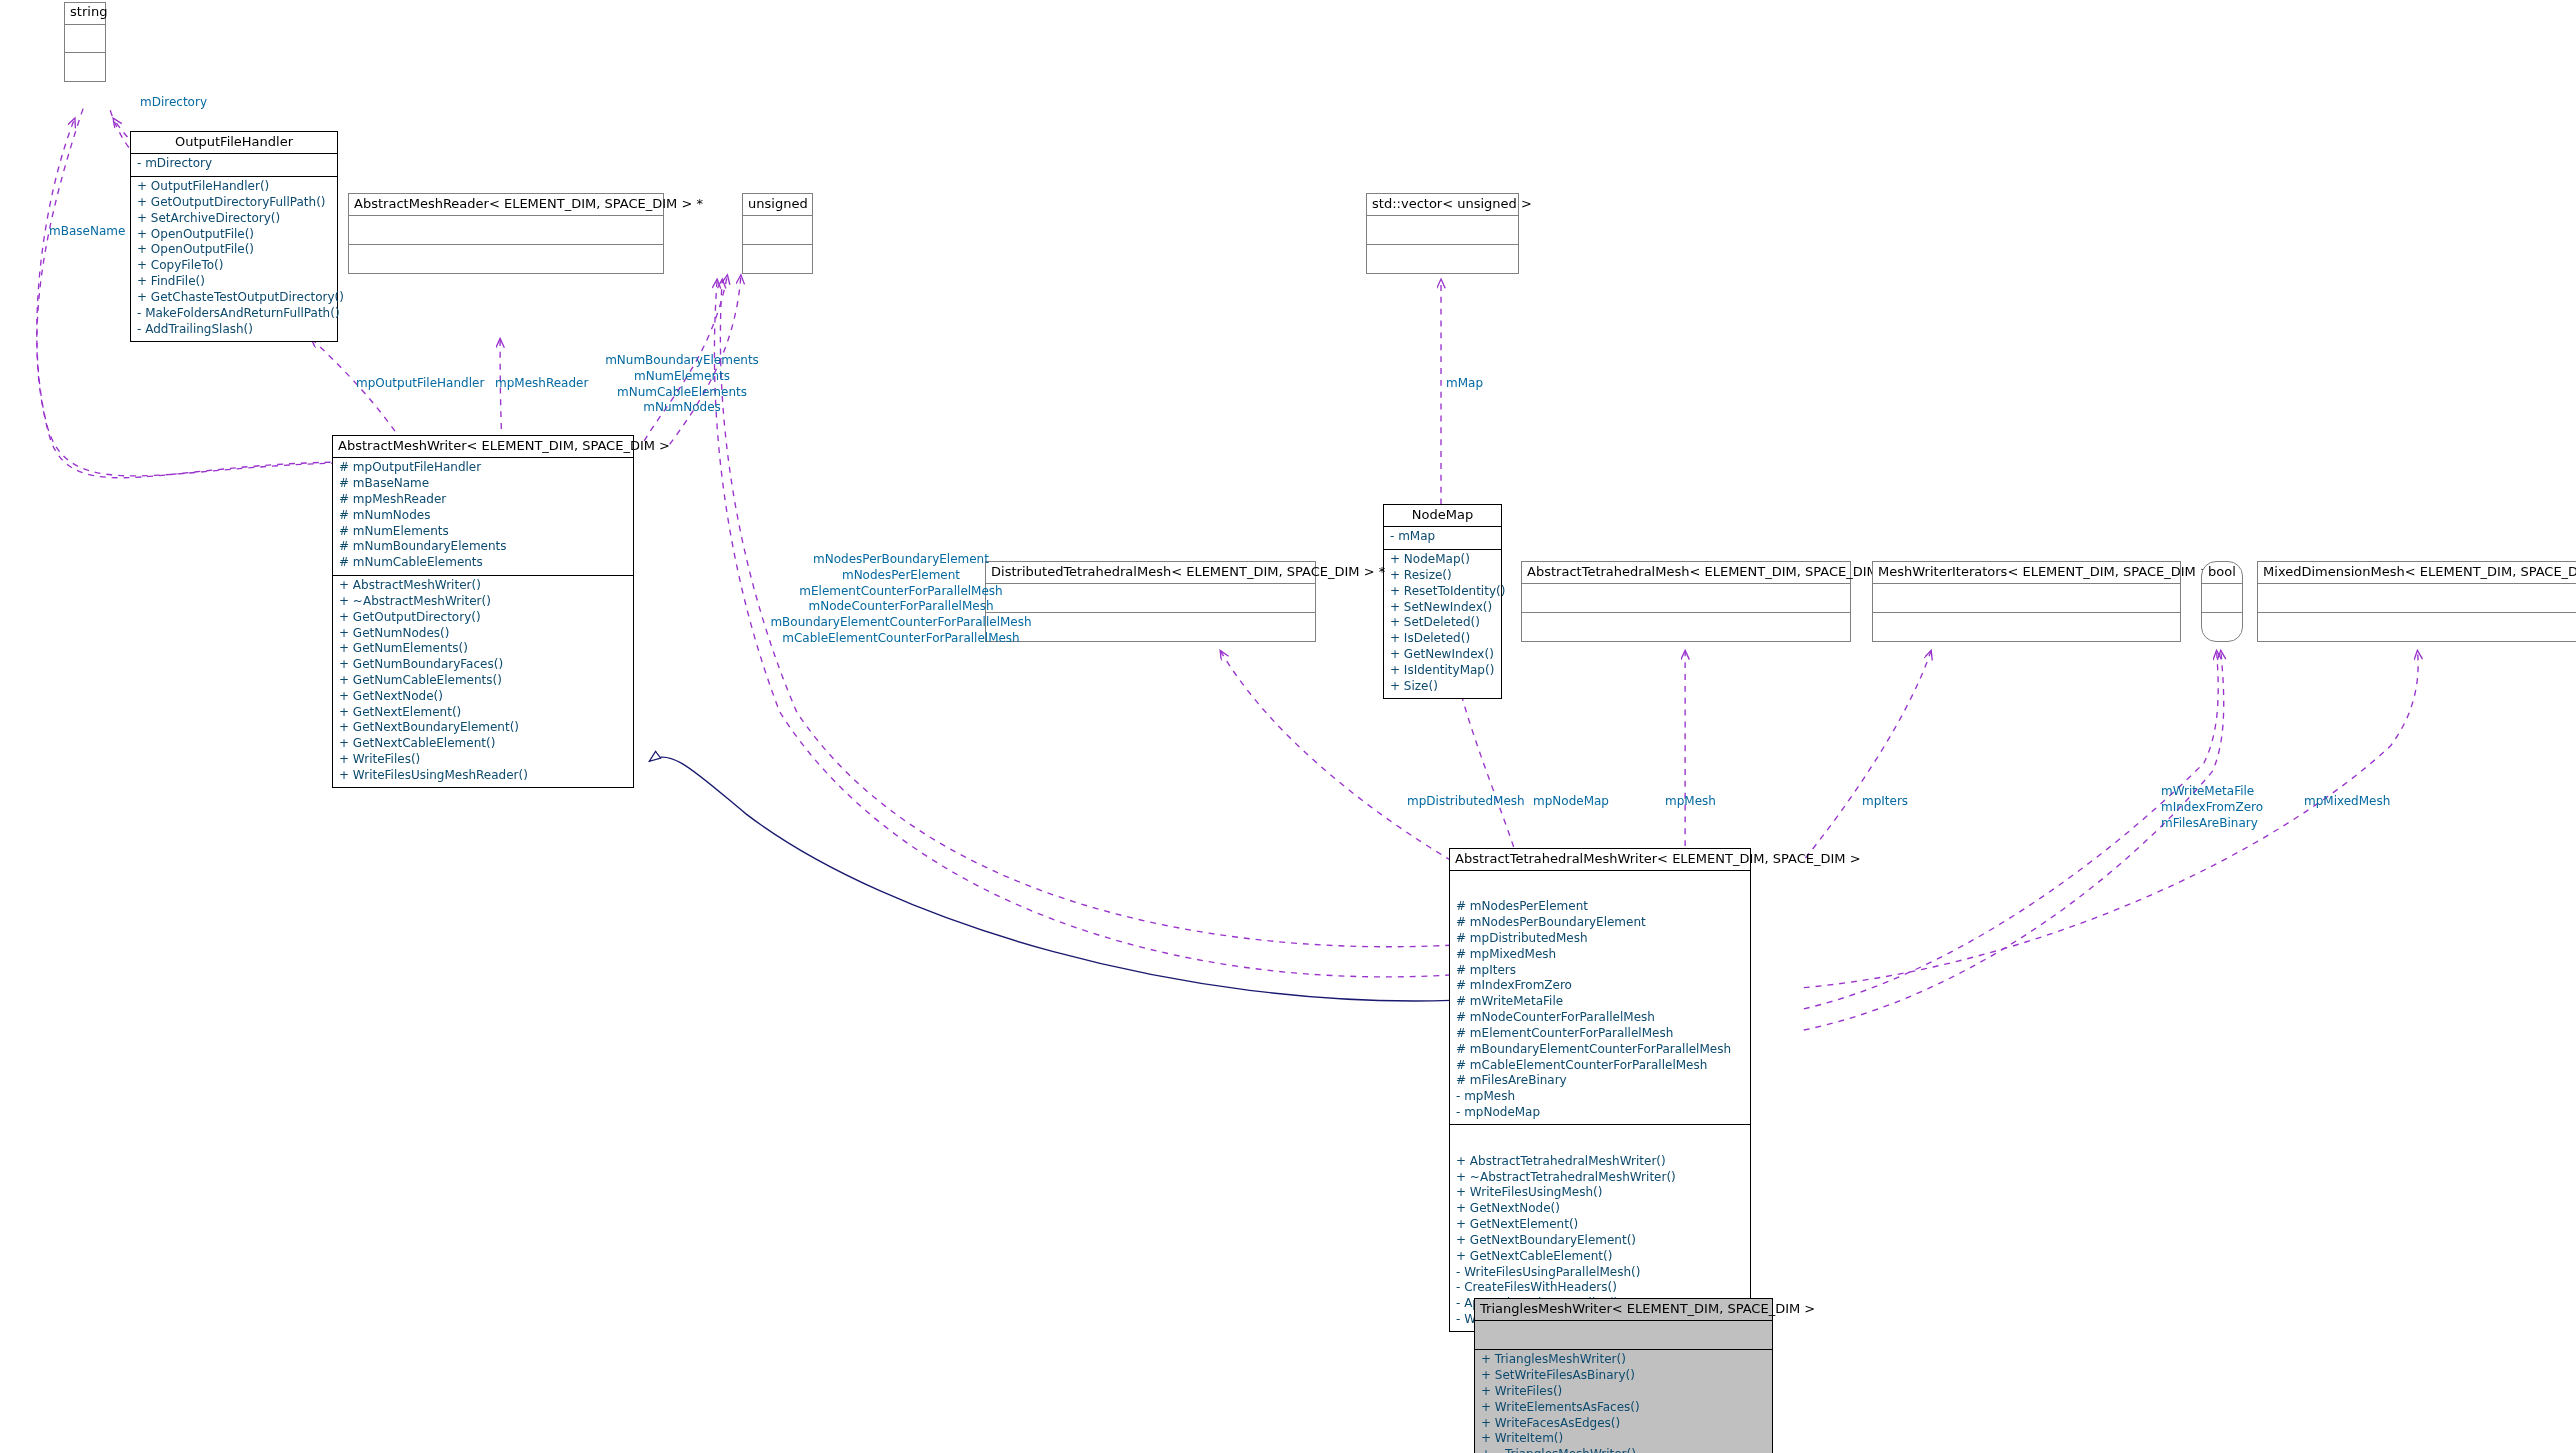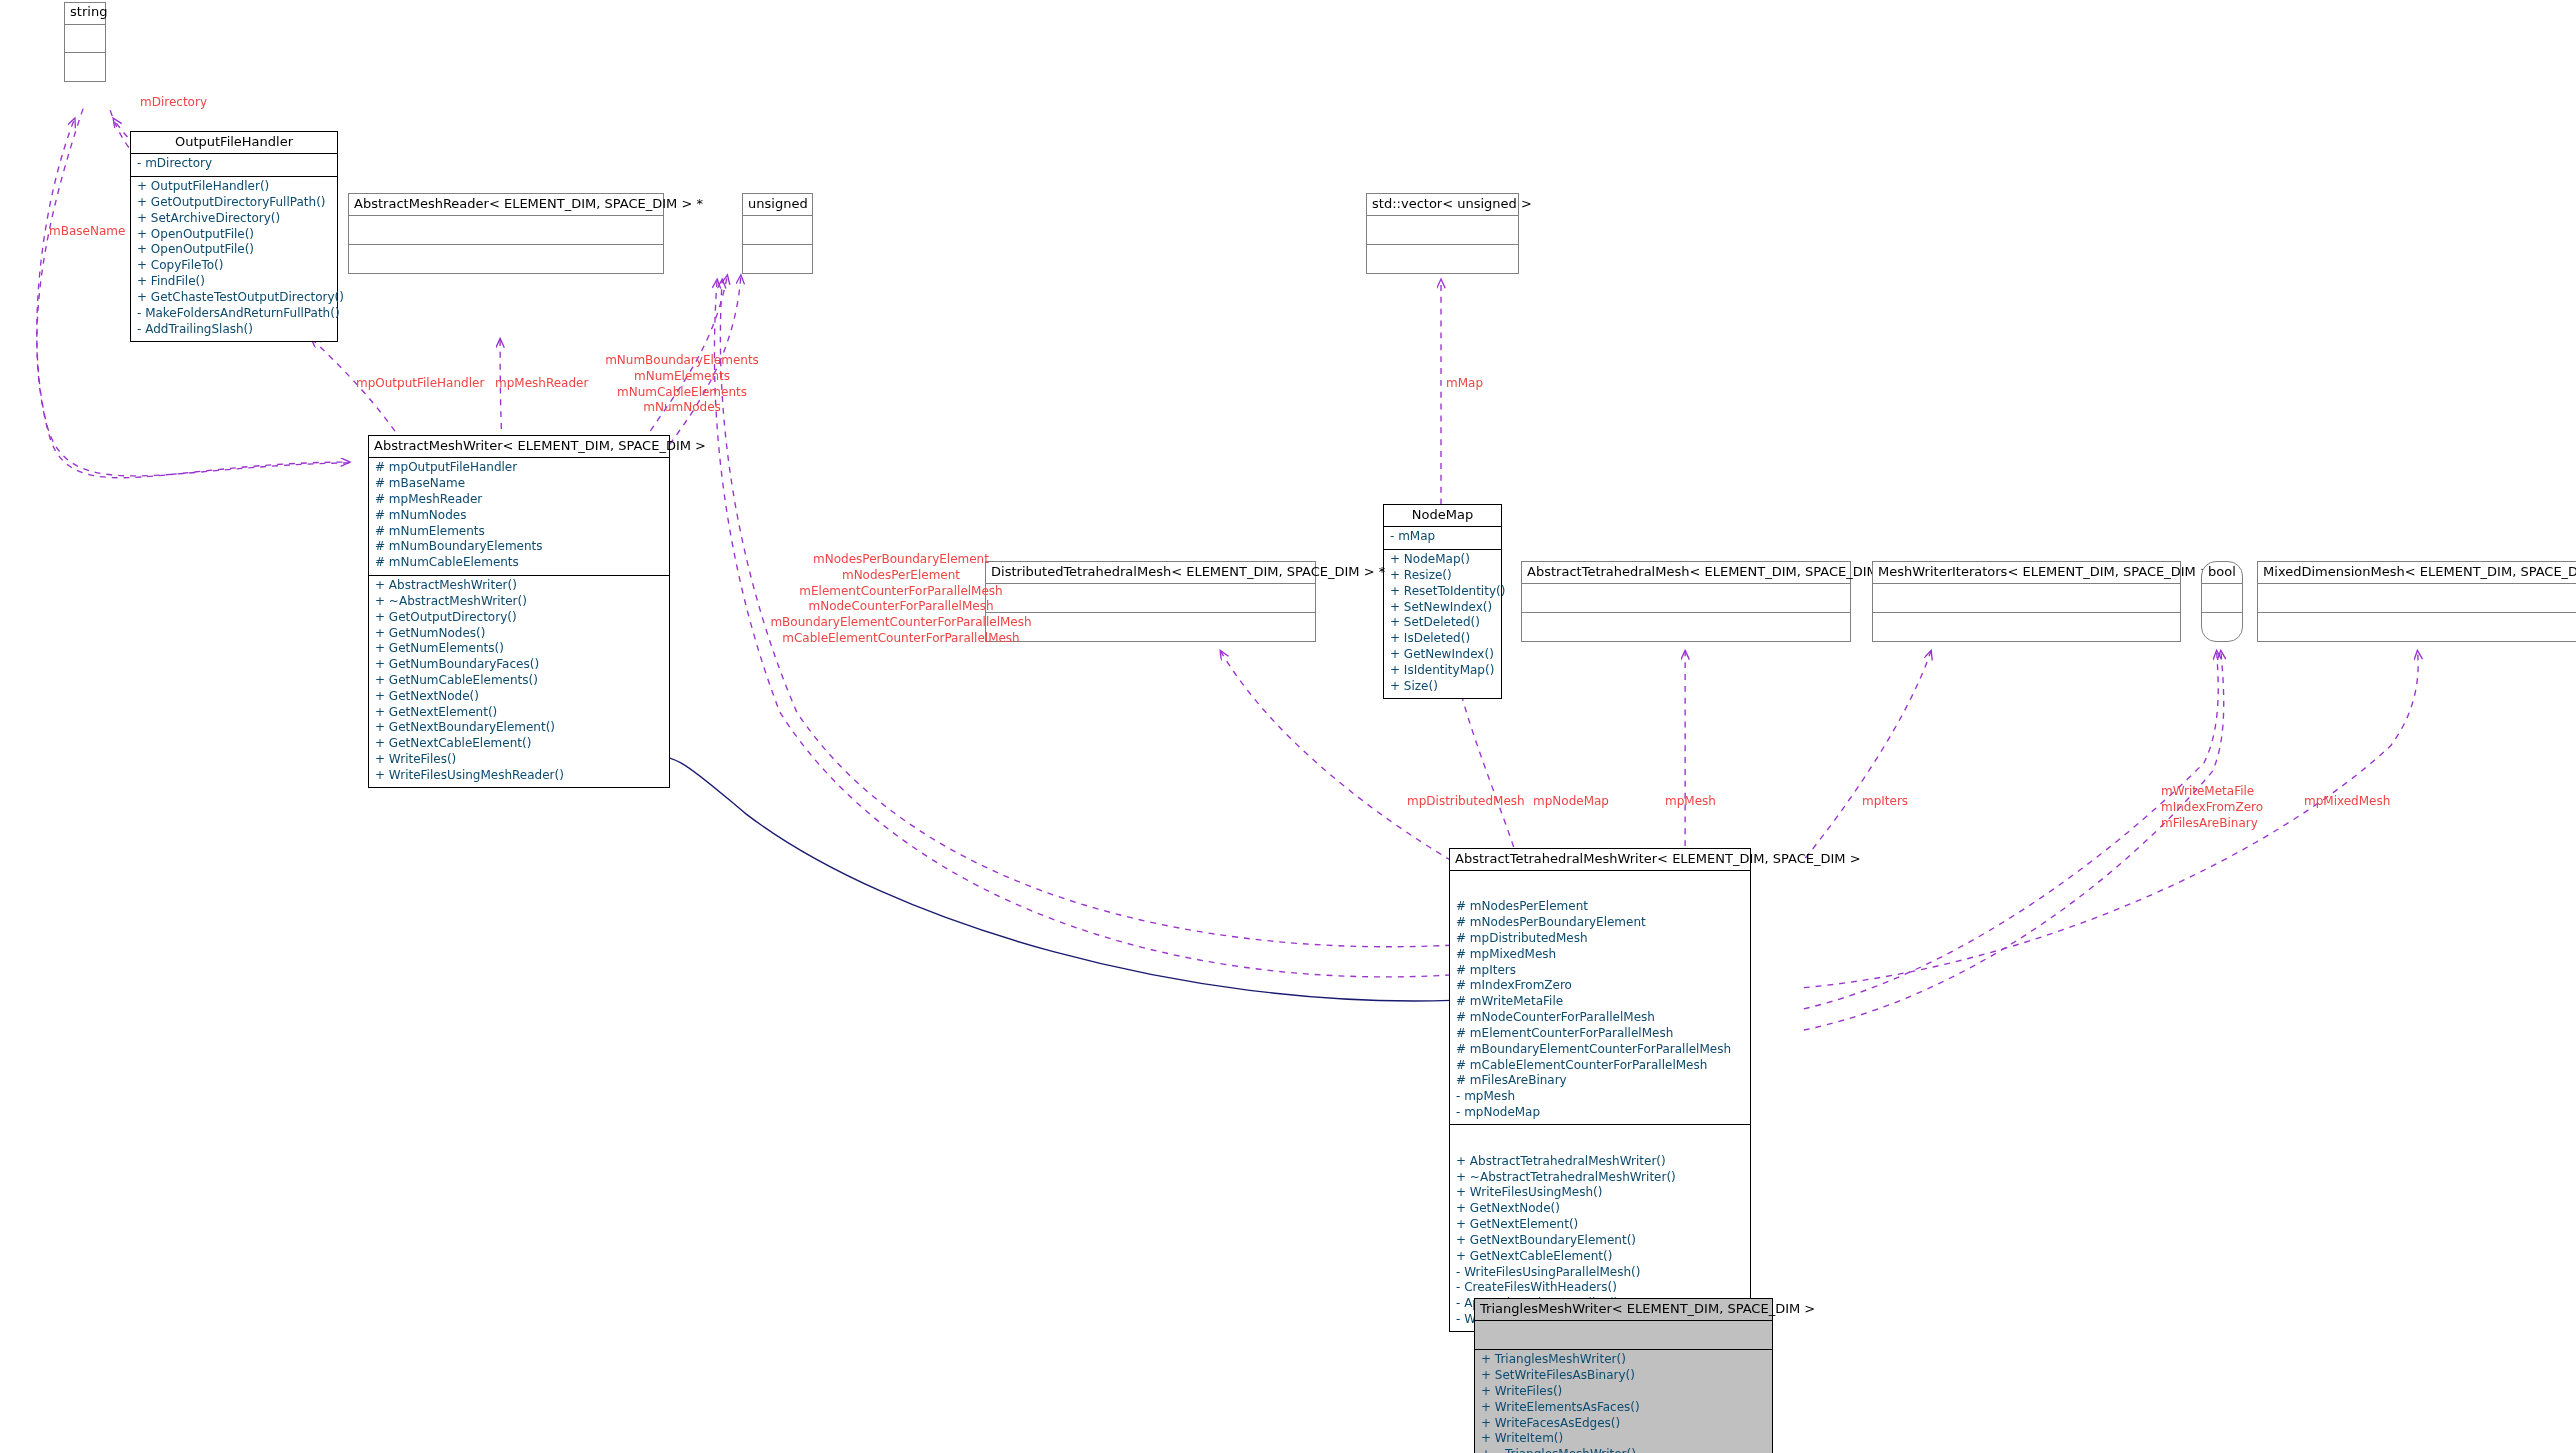--- a/index.html
+++ b/index.html
@@ -54,21 +54,21 @@
   }
   .uml:not(.grey-border) .attrs { border-bottom: 0.8px solid #000000; }
   .uml.grey-border .attrs { border-bottom: 0.8px solid #808080; }
   .uml .attrs.empty, .uml .ops.empty { min-height: 22px; }
   .uml .row { display: block; }
 
   
   .elabel {
     position: absolute;
     font-size: 12px;
-    color: #ef4444;
+    color: #0369a1;
     white-space: nowrap;
     line-height: 1.32;
   }
   .elabel.center { text-align: center; transform: translateX(-50%); }
   .elabel.left { text-align: left; }
 </style>
 </head>
 <body>
 
 <div id="canvas">
@@ -187,21 +187,21 @@
     <div class="attrs empty"></div>
     <div class="ops empty"></div>
   </div>
 
   <div class="uml grey-border" style="left:1366px; top:193px; width:153px;">
     <div class="title">std::vector&lt; unsigned &gt;</div>
     <div class="attrs empty"></div>
     <div class="ops empty"></div>
   </div>
 
-  <div class="uml" style="left:368px; top:435px; width:302px;">
+  <div class="uml" style="left:332px; top:435px; width:302px;">
     <div class="title">AbstractMeshWriter&lt; ELEMENT_DIM, SPACE_DIM &gt;</div>
     <div class="attrs">
       <span class="row"># mpOutputFileHandler</span>
       <span class="row"># mBaseName</span>
       <span class="row"># mpMeshReader</span>
       <span class="row"># mNumNodes</span>
       <span class="row"># mNumElements</span>
       <span class="row"># mNumBoundaryElements</span>
       <span class="row"># mNumCableElements</span>
     </div>

